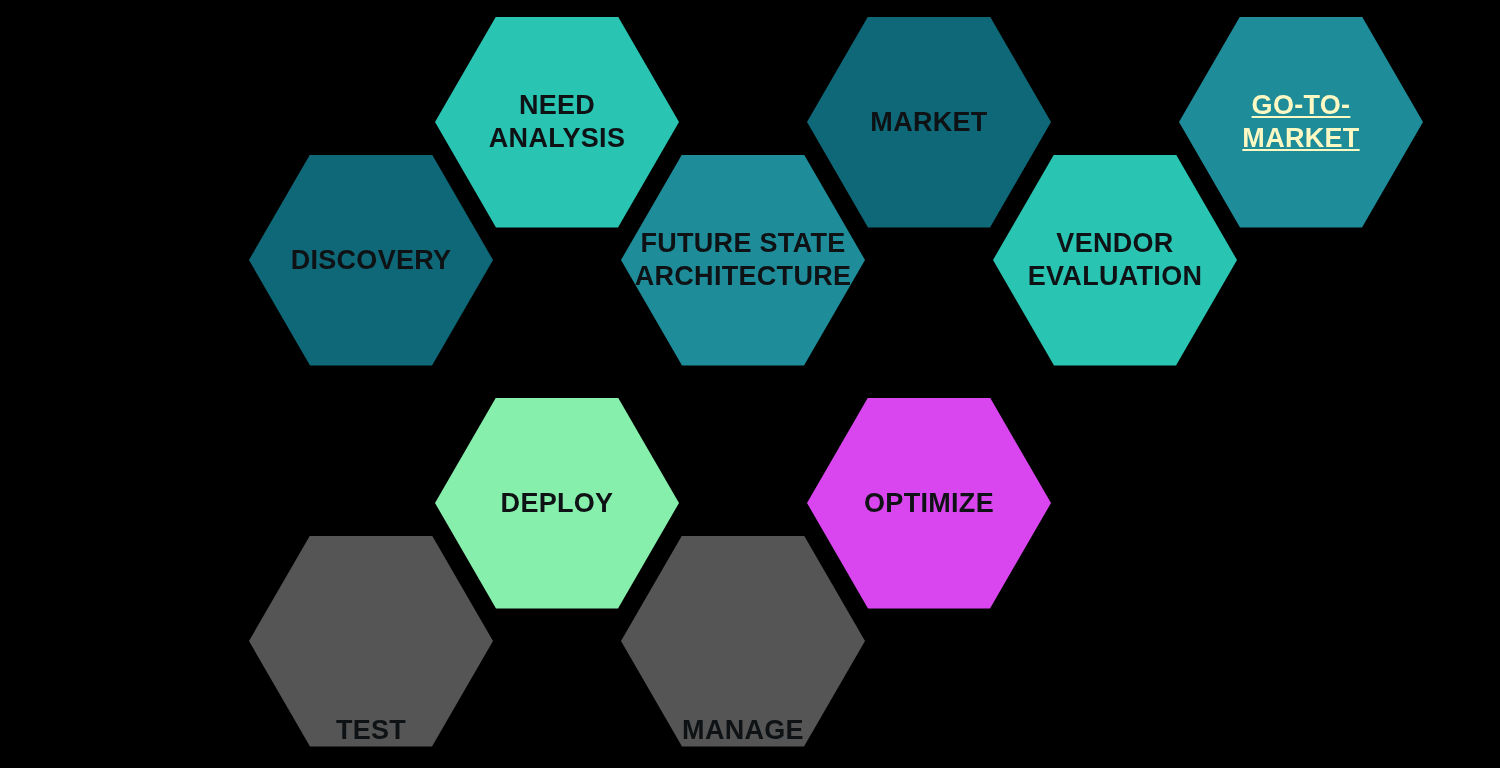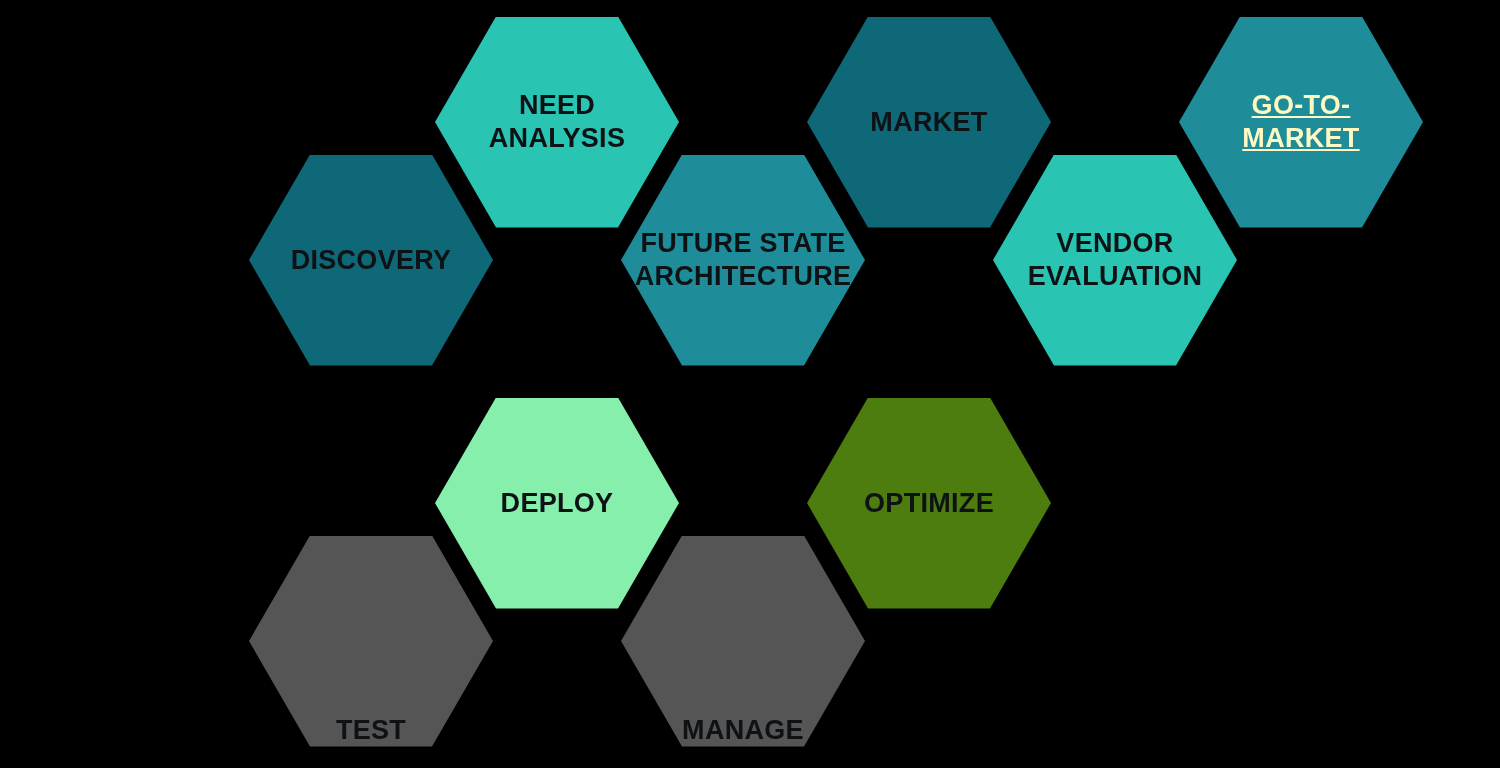--- a/index.html
+++ b/index.html
@@ -72,17 +72,17 @@
   </div>
 
   <div class="hex" style="left: 435px; top: 397.5px; background: #86efac; color: rgb(14, 18, 21);">
     <span class="hex-label">DEPLOY</span>
   </div>
 
   <div class="hex" style="left: 621px; top: 535.5px; background: rgb(85, 85, 85); color: rgb(14, 18, 21); align-items: flex-end;">
     <span class="hex-label">MANAGE</span>
   </div>
 
-  <div class="hex" style="left: 807px; top: 397.5px; background: #4d7c0f; color: rgb(14, 18, 21);">
+  <div class="hex" style="left: 807px; top: 397.5px; background: #d946ef; color: rgb(14, 18, 21);">
     <span class="hex-label">OPTIMIZE</span>
   </div>
 
 </div>
 
 </body></html>

